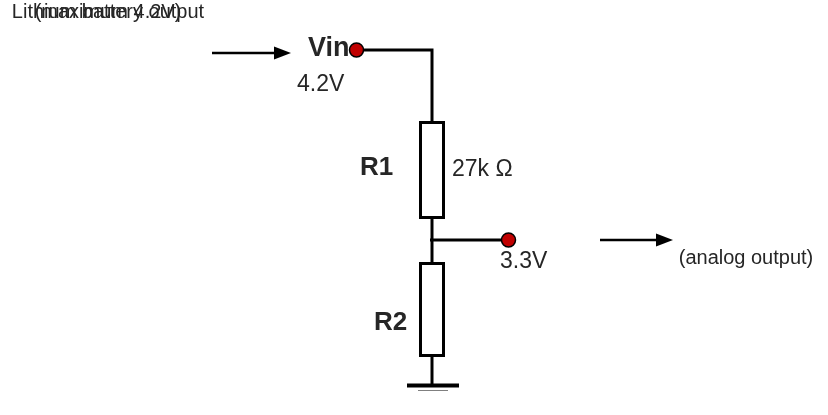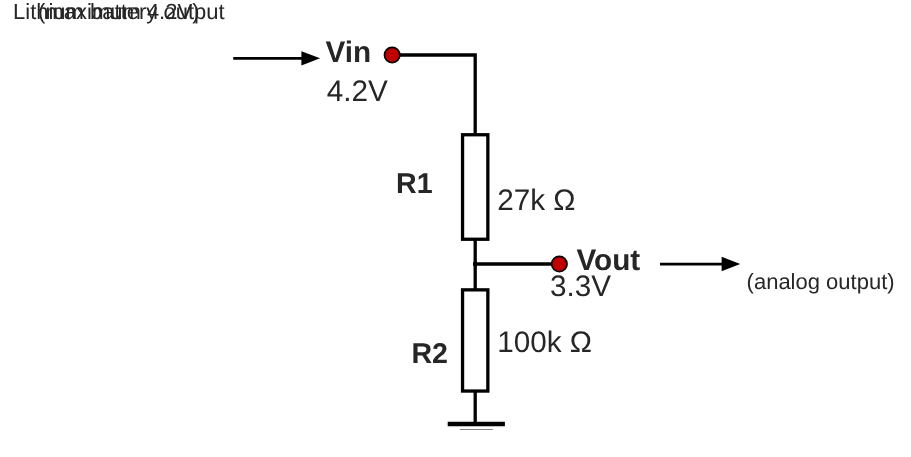--- a/index.html
+++ b/index.html
@@ -26,21 +26,21 @@
   .txt {
     position: absolute;
     white-space: nowrap;
     color: #262626;
   }
   .small {
     font-size: 20px;
     line-height: 22px;
   }
   .value {
-    font-size: 27px;
+    font-size: 23px;
     line-height: 22px;
   }
   .node-label {
     font-size: 27px;
     font-weight: bold;
     line-height: 28px;
   }
   .res-label {
     font-size: 26px;
     font-weight: bold;
@@ -86,27 +86,25 @@
 
     <g>
       <line x1="600" y1="240" x2="659" y2="240" stroke="#000000" stroke-width="2.5"></line>
       <polygon points="673,240 656,233.5 656,246.5" fill="#000000"></polygon>
     </g>
   </svg>
 
   <div class="txt small center-block" style="left:0; top:24; width:216px;">Lithium battery output</div>
   <div class="txt small center-block" style="left:0; top:47; width:216px;">(maximum 4.2V)</div>
 
-  <div class="txt node-label" style="left:296px; top:33px;text-align:center;">Vin</div>
+  <div class="txt node-label" style="left:308px; top:33px;text-align:center;">Vin</div>
   <div class="txt value" style="left:297px; top:72px;">4.2V</div>
 
   <div class="txt res-label" style="left:360px; top:153px;">R1</div>
-  <div class="txt value" style="left:452px; top:171px;">27k Ω</div>
+  <div class="txt value" style="left:452px; top:157px;">27k Ω</div>
 
-  <div class="txt node-label" style="left:524px; top:222px;">Vout</div>
   <div class="txt value" style="left:500px; top:249px;">3.3V</div>
 
   <div class="txt small center-block" style="left:664px; top:246px; width:164px;">(analog output)</div>
 
   <div class="txt res-label" style="left:374px; top:308px;">R2</div>
-  <div class="txt value" style="left:452px; top:300px;">100k Ω</div>
 
 </div>
 
 </body></html>

